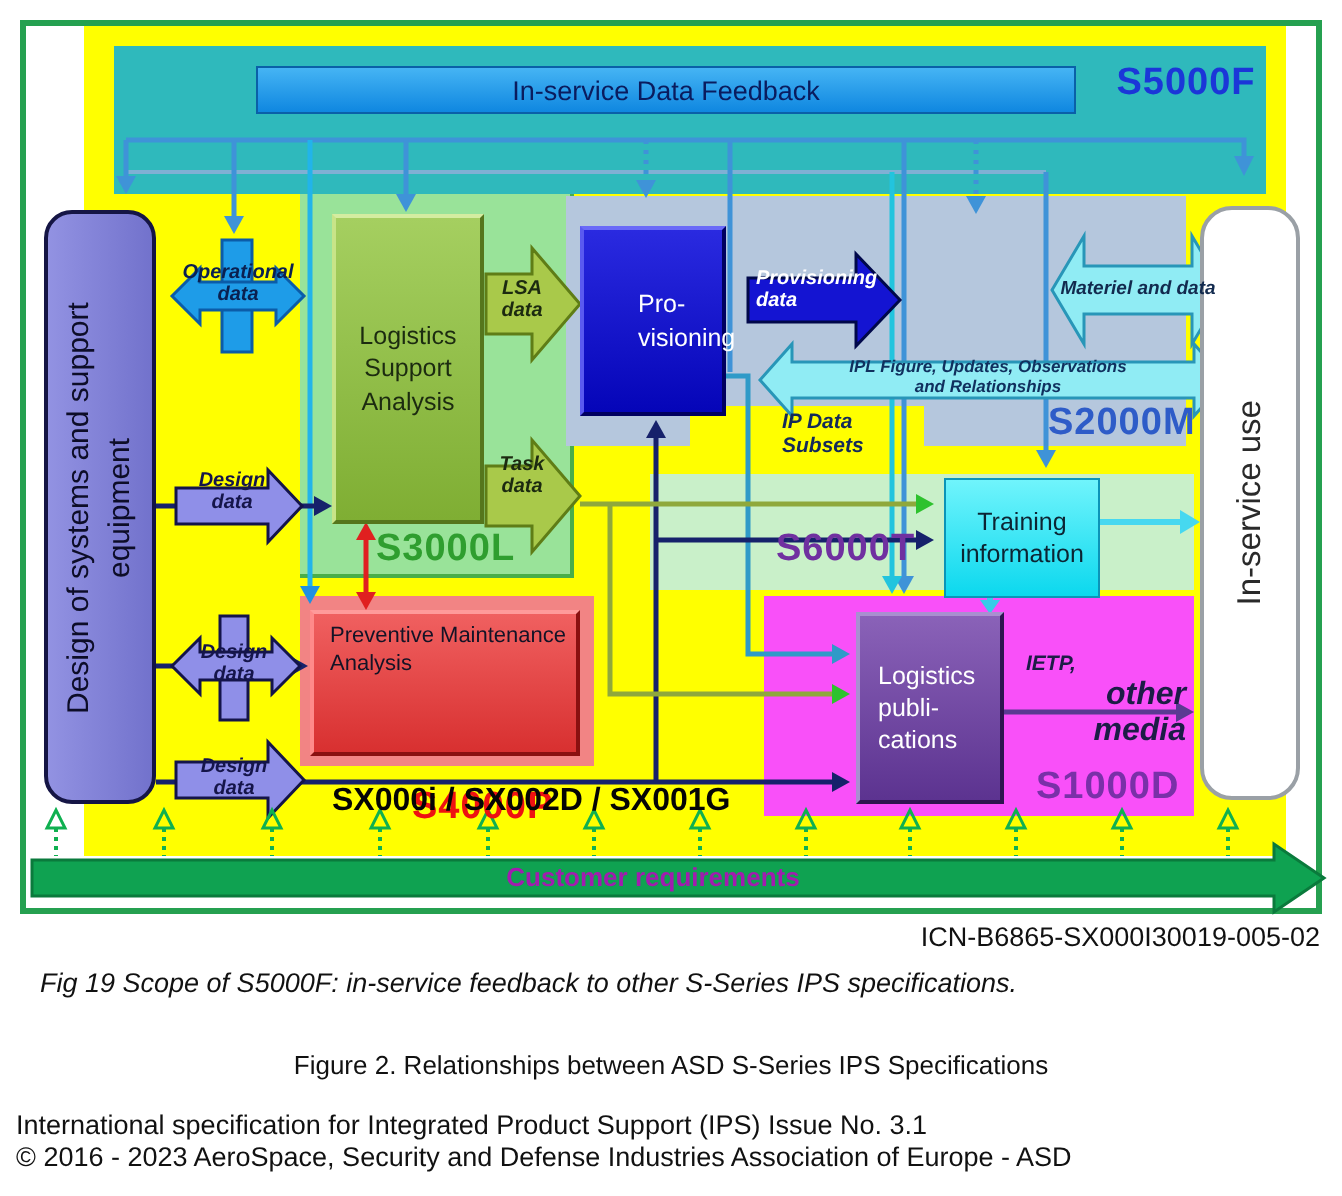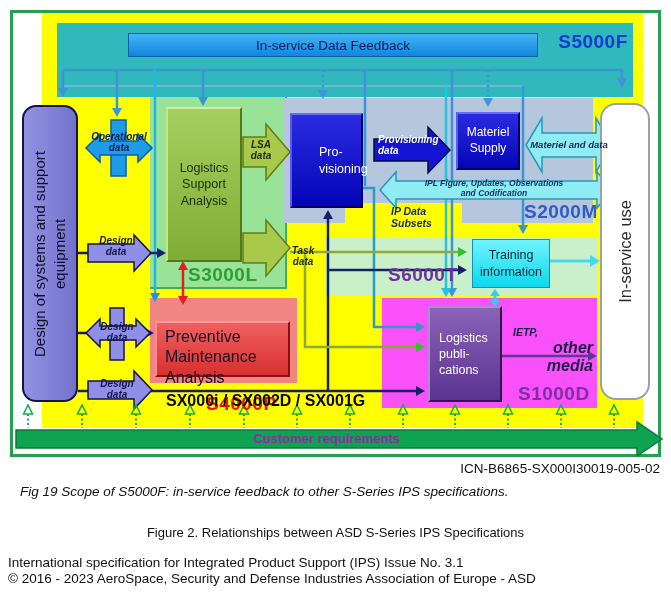--- a/index.html
+++ b/index.html
@@ -146,32 +146,28 @@
               border-bottom:2px solid #55761c;color:#1c2b10;font-size:12.5px;line-height:1.3;
               display:flex;align-items:center;justify-content:center;">
     <span>Logistics Support Analysis</span>
   </div>
 
   <div class="abs bx bluebox" style="left:290px;top:113px;width:73px;height:95px;font-size:12.5px;line-height:1.3;
               display:flex;align-items:center;">
     <span style="padding-left:27px;width:52px;">Pro-visioning</span>
   </div>
 
-  <div class="abs bx bluebox ctr" style="left:456px;top:112px;width:64px;height:58px;font-size:12px;line-height:1.3;
-              display:flex;align-items:center;justify-content:center;">
-    <span>Materiel Supply</span>
-  </div>
-
-  <div class="abs bx" style="left:155px;top:321px;width:135px;height:56px;background:linear-gradient(#f06060,#d83030);
+
+  <div class="abs bx" style="left:155px;top:305px;width:135px;height:73px;background:linear-gradient(#f06060,#d83030);
               border-top:2px solid #ff9a9a;border-left:2px solid #ff8a8a;border-right:2px solid #8a1010;
-              border-bottom:2px solid #8a1010;color:#131326;font-size:16px;line-height:1.28;padding:4px 0 0 8px;">
+              border-bottom:2px solid #8a1010;color:#131326;font-size:11px;line-height:1.28;padding:4px 0 0 8px;">
     <span>Preventive Maintenance Analysis</span>
   </div>
 
-  <div class="abs bx ctr" style="left:472px;top:239px;width:78px;height:49px;background:linear-gradient(#70f4fc,#0cd8ee);
+  <div class="abs bx ctr" style="left:472px;top:239px;width:78px;height:60px;background:linear-gradient(#70f4fc,#0cd8ee);
               border:1.5px solid #0b94b8;color:#0c2433;font-size:12.5px;line-height:1.3;
               display:flex;align-items:center;justify-content:center;">
     <span>Training information</span>
   </div>
 
   <div class="abs bx" style="left:428px;top:306px;width:74px;height:96px;background:linear-gradient(#8a62b8,#5c3390);
               border-top:2px solid #a98fd0;border-left:2px solid #a98fd0;border-right:2px solid #2e1450;
               border-bottom:2px solid #2e1450;color:#fff;font-size:12.5px;line-height:1.3;
               display:flex;align-items:center;">
     <span style="padding-left:9px;width:58px;">Logistics publi-cations</span>
@@ -187,25 +183,25 @@
   <div class="abs lb spec" style="left:206px;top:359px;color:#ee1111;margin-top:34px;">S4000P</div>
   <div class="abs lb spec" style="left:524px;top:201px;color:#2e5cc8;">S2000M</div>
   <div class="abs lb spec" style="left:388px;top:264px;color:#7030a0;">S6000T</div>
   <div class="abs lb spec" style="left:518px;top:383px;color:#7a30a8;">S1000D</div>
 
   <div class="abs lb it ctr" style="left:86px;top:131px;width:66px;font-size:10px;color:#0a2050;">Operational data</div>
   <div class="abs lb it ctr" style="left:91px;top:235px;width:50px;font-size:10px;color:#15154a;">Design data</div>
   <div class="abs lb it ctr" style="left:94px;top:321px;width:46px;font-size:10px;color:#15154a;">Design data</div>
   <div class="abs lb it ctr" style="left:94px;top:378px;width:46px;font-size:10px;color:#15154a;">Design data</div>
   <div class="abs lb it ctr" style="left:244px;top:139px;width:34px;font-size:10px;color:#1c2a10;">LSA data</div>
-  <div class="abs lb it ctr" style="left:244px;top:245px;width:34px;font-size:10px;color:#1c2a10;margin-left:42px;">Task data</div>
+  <div class="abs lb it ctr" style="left:244px;top:227px;width:34px;font-size:10px;color:#1c2a10;">Task data</div>
   <div class="abs lb it" style="left:378px;top:134px;width:60px;font-size:10px;color:#fff;">Provisioning data</div>
   <div class="abs lb it ctr" style="left:527px;top:140px;width:84px;font-size:9.5px;color:#122a4e;">Materiel and data</div>
   <div class="abs lb it ctr" style="left:398px;top:179px;width:192px;font-size:8.5px;color:#10305e;">IPL Figure, Updates, Observations</div>
-  <div class="abs lb it ctr" style="left:398px;top:189px;width:192px;font-size:8.5px;color:#10305e;">and  Codification</div>
+  <div class="abs lb it ctr" style="left:398px;top:189px;width:192px;font-size:8.5px;color:#10305e;">and  Relationships</div>
   <div class="abs lb it" style="left:391px;top:206px;width:70px;font-size:10.5px;color:#142a5a;">IP Data</div>
   <div class="abs lb it" style="left:391px;top:218px;width:70px;font-size:10.5px;color:#142a5a;">Subsets</div>
   <div class="abs lb it" style="left:513px;top:327px;width:80px;font-size:10.5px;color:#1c1c46;">IETP,</div>
   <div class="abs lb it" style="left:513px;top:339px;width:80px;font-size:16px;color:#1c1c46;text-align:right;">other media</div>
   <div class="abs lb" style="left:166px;top:392px;width:240px;font-size:16px;font-weight:bold;color:#050505;">SX000i / SX002D / SX001G</div>
   <div class="abs lb ctr" style="left:16px;top:432px;width:621px;font-size:13px;font-weight:bold;color:#a21caf;">Customer requirements</div>
 
   <div class="abs lb" style="left:380px;top:461px;width:280px;font-size:13.5px;color:#111;text-align:right;">ICN-B6865-SX000I30019-005-02</div>
   <div class="abs lb" style="left:20px;top:484px;width:640px;font-size:13.5px;font-style:italic;color:#111;">Fig 19  Scope of S5000F: in-service feedback to other S-Series IPS specifications.</div>
   <div class="abs lb ctr" style="left:0px;top:526px;width:671px;font-size:13px;color:#111;">Figure 2. Relationships between ASD S-Series IPS Specifications</div>

